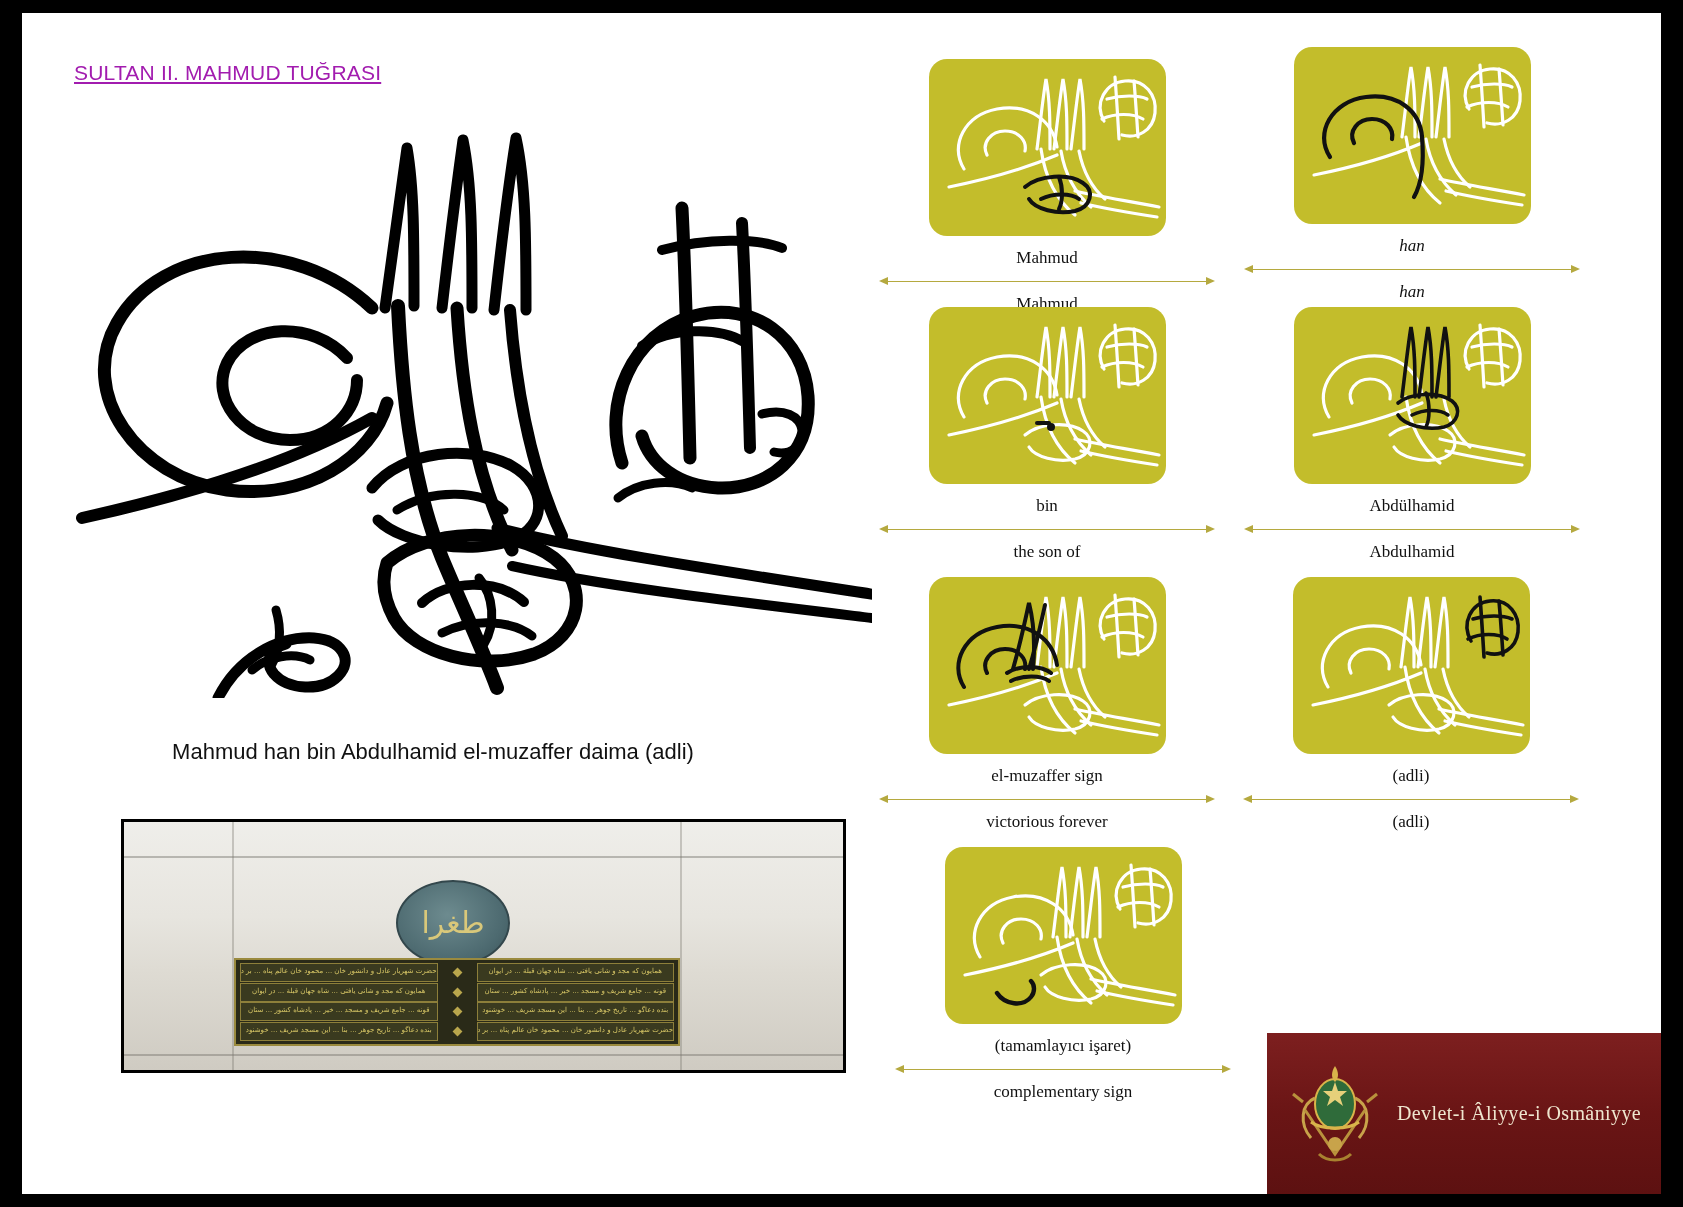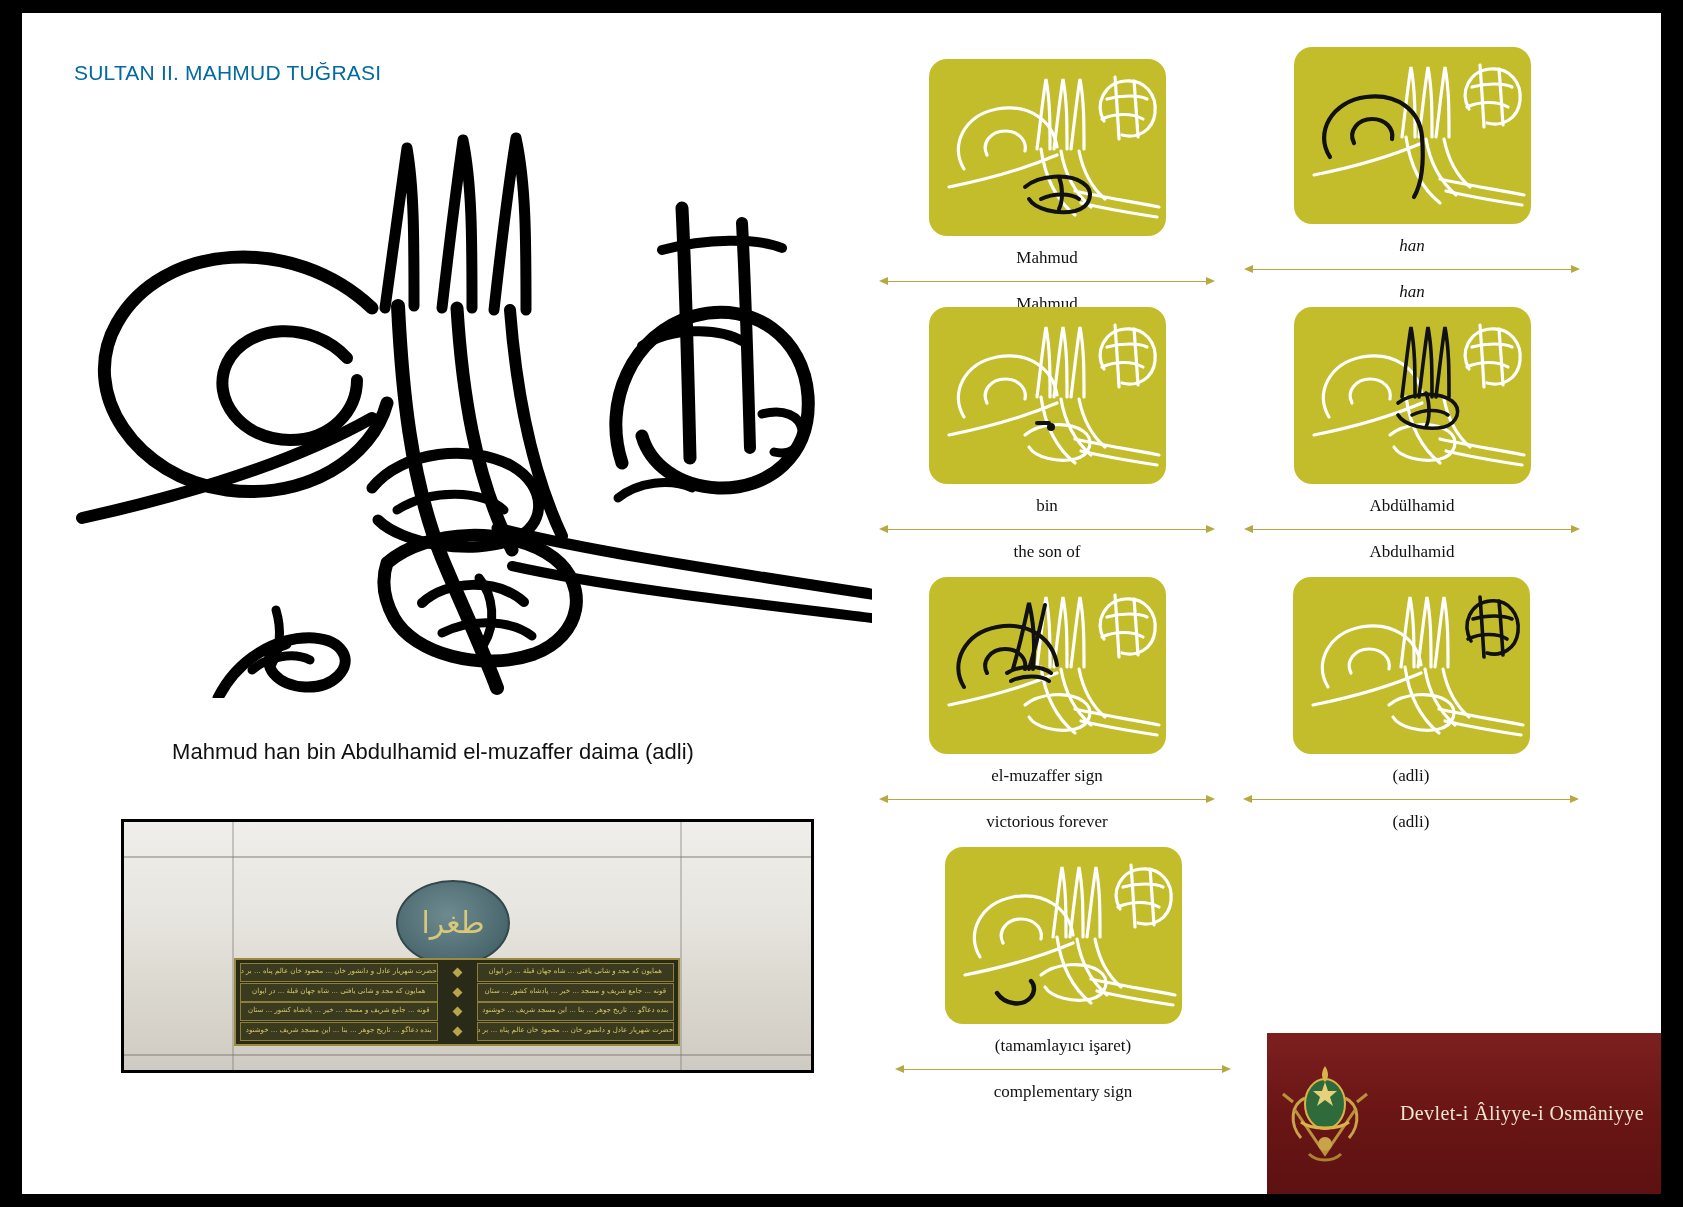--- a/index.html
+++ b/index.html
@@ -28,23 +28,24 @@
     height: 1181px;
     background: #ffffff;
   }
 
   
   .slide-title {
     position: absolute;
     left: 52px;
     top: 48px;
     font-size: 21px;
-    color: #0369a1;
+    color: #a21caf;
     letter-spacing: 0.2px;
     white-space: nowrap;
+    text-decoration: underline;
   }
 
   
   .main-tughra {
     position: absolute;
     left: 20px;
     top: 45px;
     width: 830px;
     height: 640px;
   }
@@ -63,20 +64,21 @@
   
   .photo-frame {
     position: absolute;
     left: 99px;
     top: 806px;
     width: 687px;
     height: 248px;
     border: 3px solid #000;
     background: #d946ef;
     overflow: hidden;
+    padding-left: 32px;
   }
   .photo-wall {
     position: absolute;
     left: 0; top: 0; right: 0; bottom: 0;
     background: linear-gradient(#efeeea 0%, #e7e5df 38%, #dedbd3 60%, #cfcbc2 100%);
   }
   .wall-seam {
     position: absolute;
     left: 0; right: 0;
     height: 2px;
@@ -213,22 +215,22 @@
   
   .badge {
     position: absolute;
     left: 1245px;
     top: 1020px;
     width: 394px;
     height: 161px;
     background: linear-gradient(180deg, #7d1f1f 0%, #6a1515 50%, #5d1111 100%);
     display: flex;
     align-items: center;
-    gap: 29px;
-    padding-left: 12px;
+    gap: 16px;
+    padding-left: 22px;
     box-sizing: border-box;
   }
   .badge .crest {
     width: 92px;
     height: 112px;
     position: relative;
     flex: 0 0 auto;
   }
   .badge .crest svg { width:100%; height:100%; display:block; }
   .badge .badge-text {

